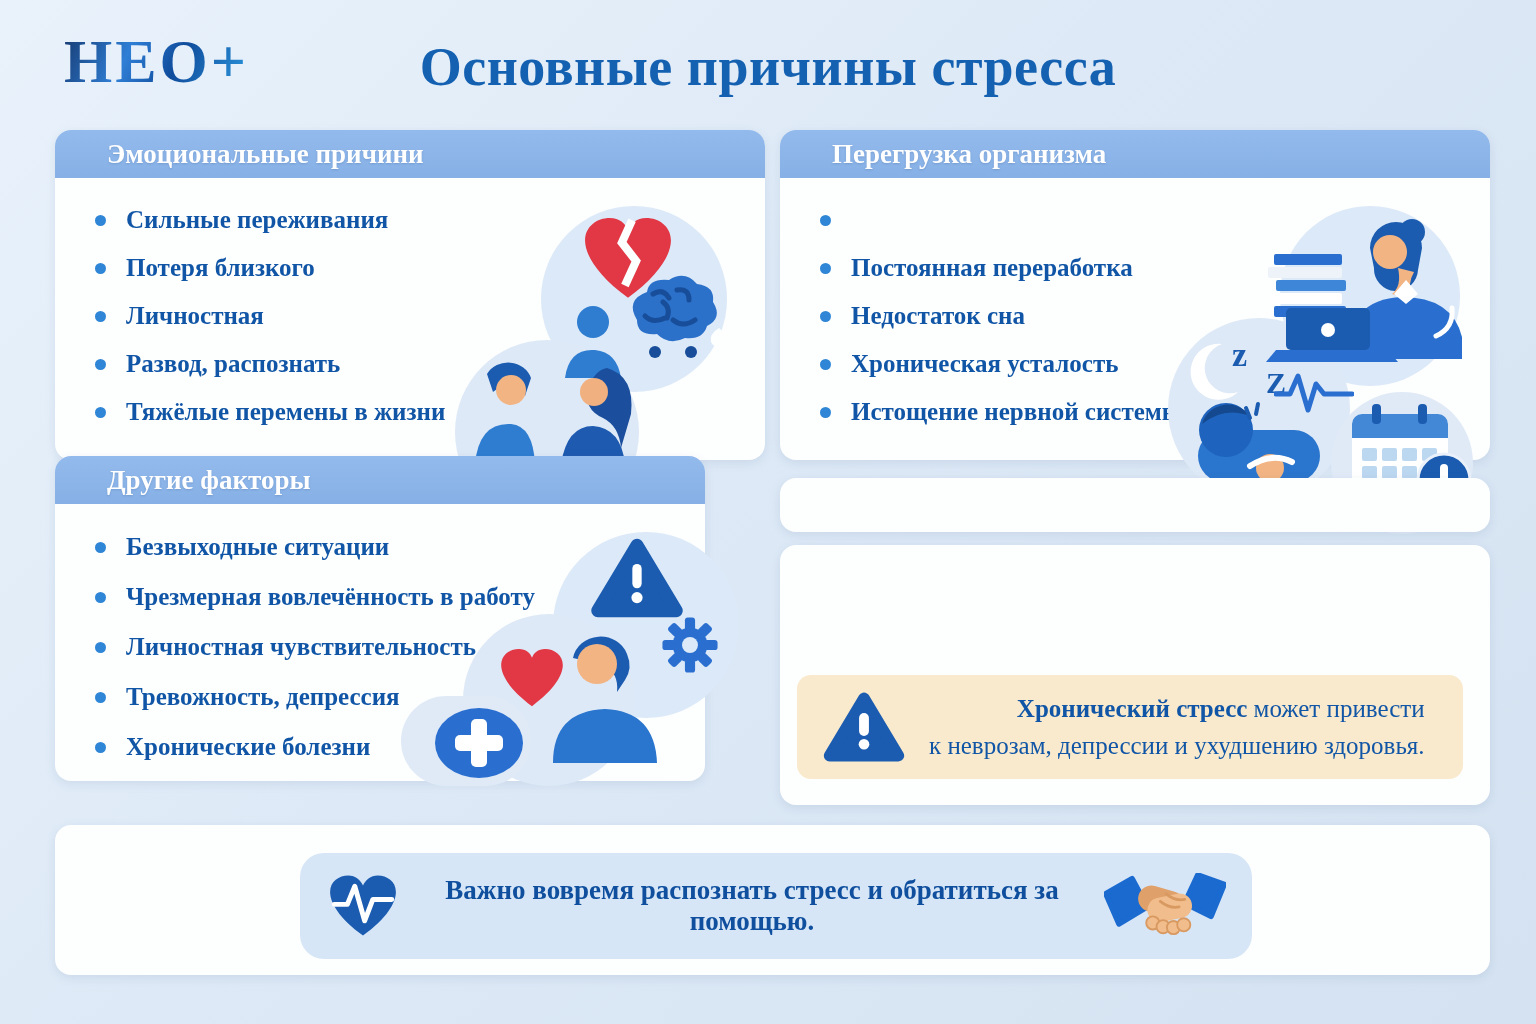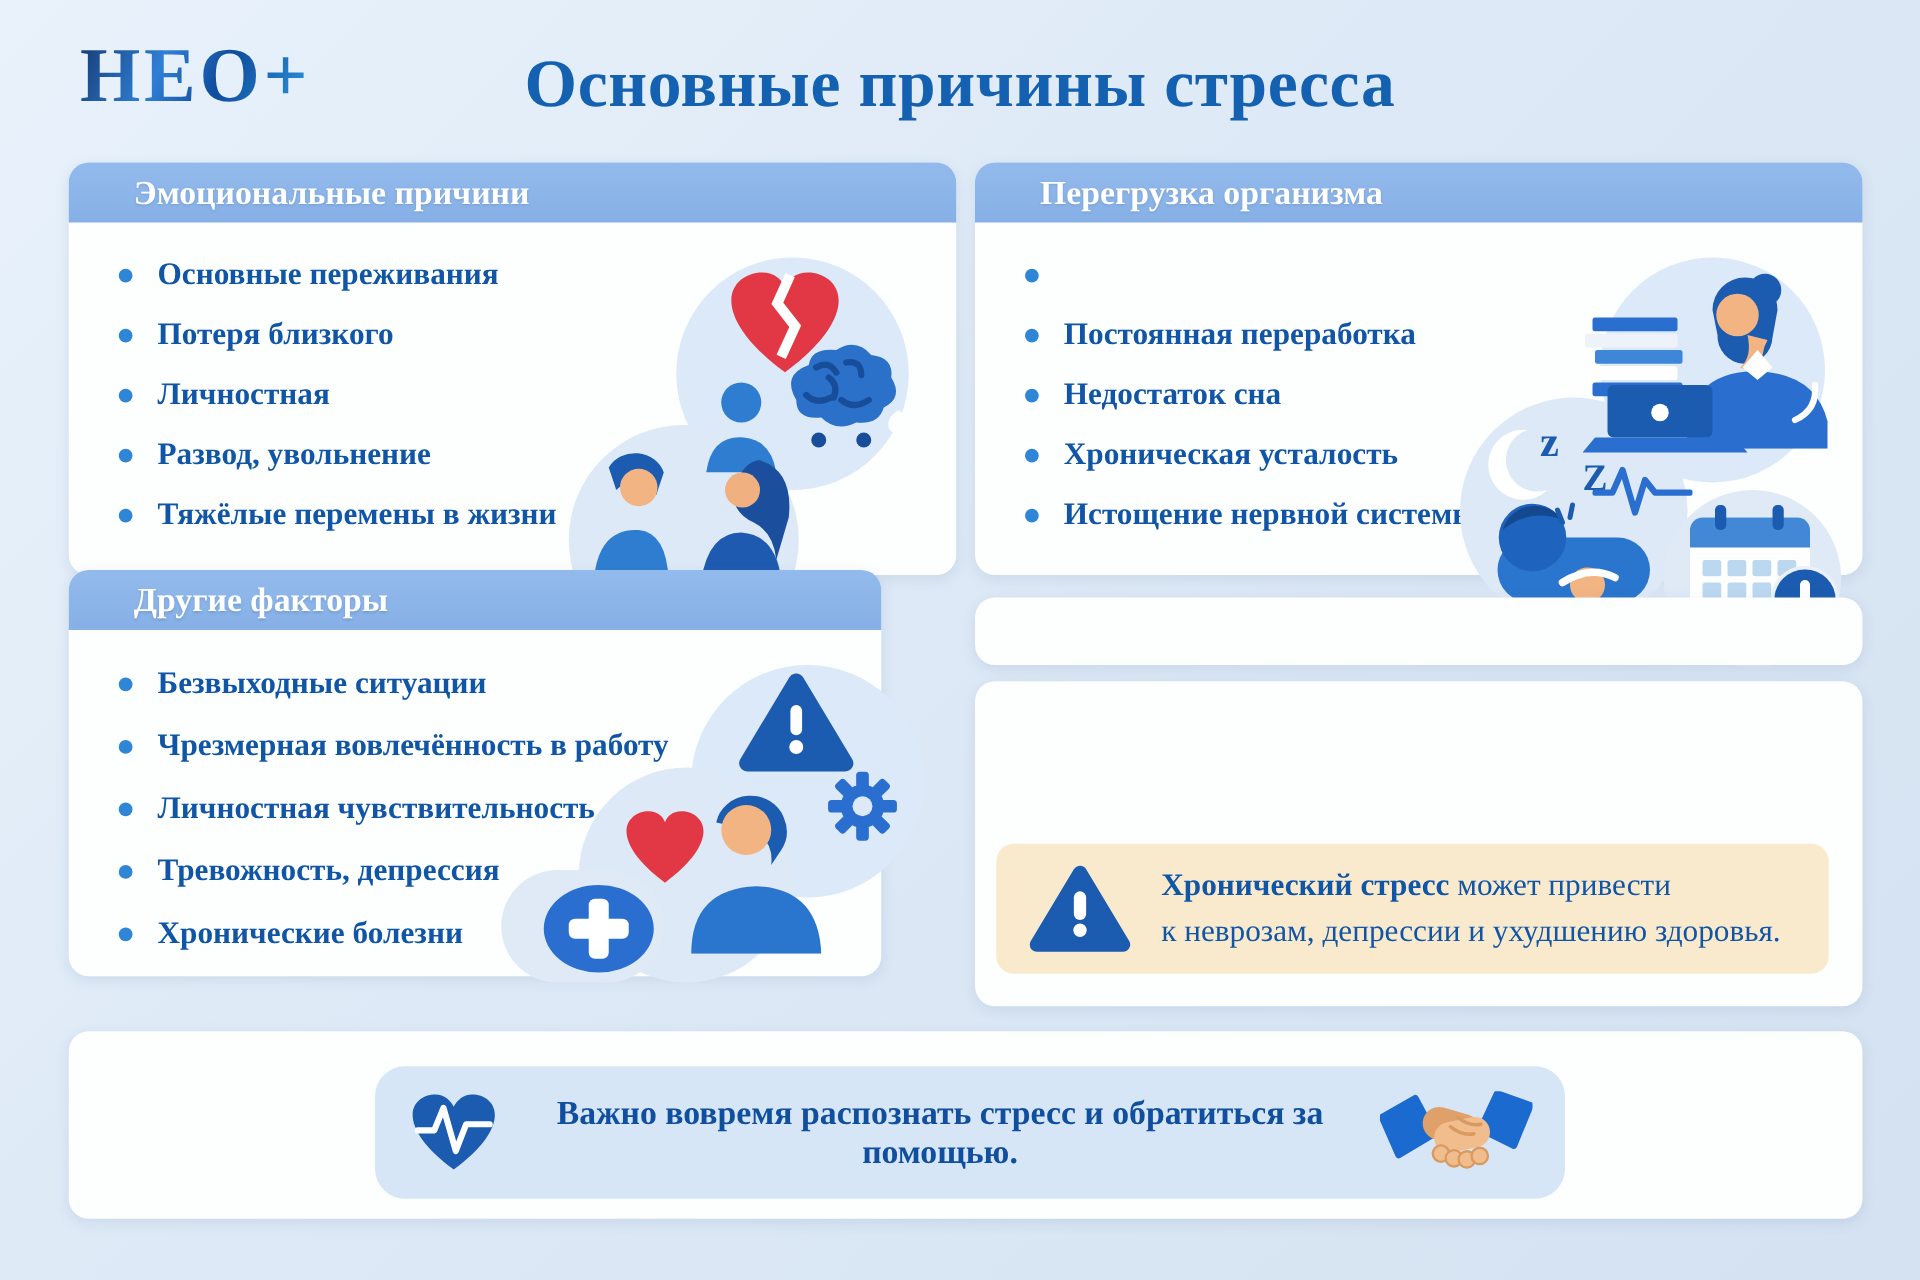--- a/index.html
+++ b/index.html
@@ -51,21 +51,21 @@
   .dot{ flex:0 0 11px; width:11px; height:11px; border-radius:50%; background:#2f86d6; }
 
   
   .illu{ position:absolute; }
   .bubble{ position:absolute; border-radius:50%; background:#dce9f8; }
 
   
   .warn-box{
     position:absolute; left:17px; top:130px; width:666px; height:104px;
     background:#faeacd; border-radius:14px; display:flex; align-items:center;
-    padding:0 24px 0 26px; gap:24px;
+    padding:0 24px 0 26px; gap:24px;text-align:right;
   }
   .warn-text{ font-size:25px; color:#1156a6; line-height:37px; }
   .warn-text .lead{ font-weight:bold; }
 
   
   .banner{
     position:absolute; left:245px; top:28px; width:952px; height:106px;
     background:#d6e6f7; border-radius:24px;
     display:flex; align-items:center; padding:0 26px; gap:22px;
   }
@@ -79,33 +79,33 @@
 <div class="page">
 
   <div class="logo">НЕО+</div>
   <div class="title">Основные причины стресса</div>
 
   <div class="card card-1">
     <div class="card-header">Эмоциональные причини</div>
     <ul class="bullets">
       <li>
           <span class="dot"></span>
-          <span>Основные переживания</span>
+          <span>Сильные переживания</span>
         </li>
       <li>
           <span class="dot"></span>
           <span>Потеря близкого</span>
         </li>
       <li>
           <span class="dot"></span>
           <span>Личностная</span>
         </li>
       <li>
           <span class="dot"></span>
-          <span>Развод, увольнение</span>
+          <span>Развод, распознать</span>
         </li>
       <li>
           <span class="dot"></span>
           <span>Тяжёлые перемены в жизни</span>
         </li>
     </ul>
 
     <div class="bubble" style="left:486px; top:76px; width:186px; height:186px;"></div>
     <div class="bubble" style="left:400px; top:210px; width:184px; height:184px; background:#dee9f7;"></div>
     <div class="illu" style="left:518px; top:84px;">

